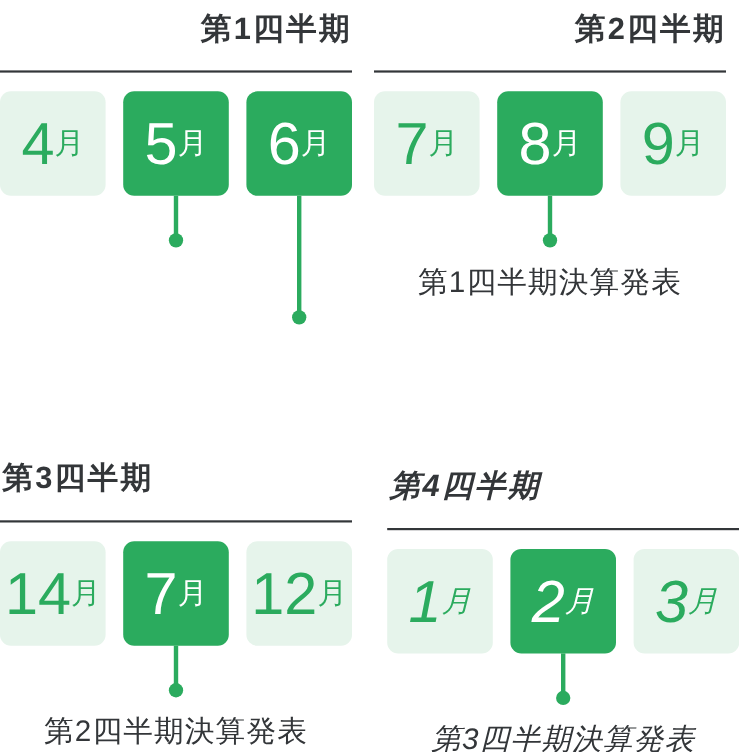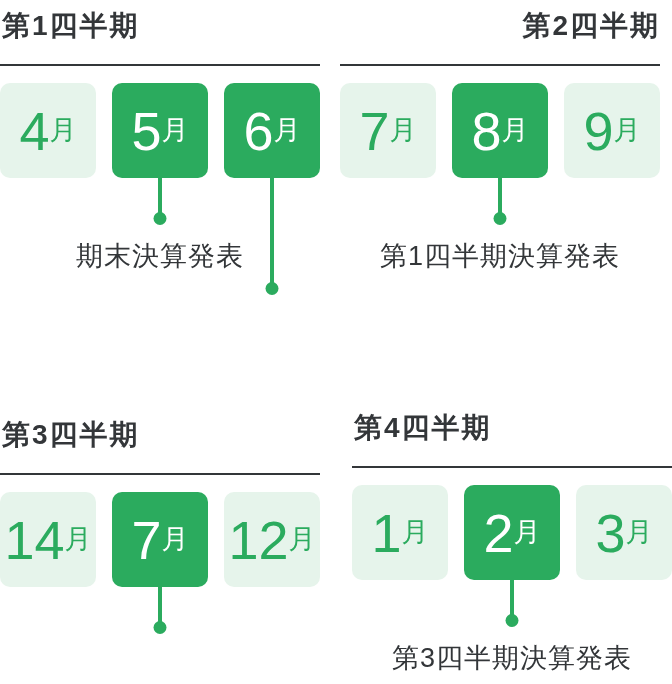--- a/index.html
+++ b/index.html
@@ -12,24 +12,24 @@
     position: relative;
     width: 672px;
     height: 684px;
     background: #ffffff;
     overflow: hidden;
   }
   .quarter {
     position: absolute;
     width: 320px;
   }
-  .q1 { left: 0;     top: 10px; }
+  .q1 { left: 0;     top: 10px; text-align: right; }
   .q2 { left: 340px; top: 10px; text-align: right; }
   .q3 { left: 0;     top: 419px; }
-  .q4 { left: 352px; top: 412px; }
+  .q4 { left: 352px; top: 426px; font-style: italic; }
 
   .quarter-title {
     margin: 0 0 0 2px;
     font-size: 28px;
     line-height: 32px;
     font-weight: 700;
     letter-spacing: 2px;
     color: #333639;
     white-space: nowrap;
   }
@@ -125,21 +125,20 @@
       <div class="tile on">
         <span class="num">5</span>
           <span class="sfx">月</span>
       </div>
       <div class="tile on">
         <span class="num">6</span>
           <span class="sfx">月</span>
       </div>
     </div>
     <div class="connector short c-mid"></div>
-    <div class="annotation a-mid a-row1">期末決算発表</div>
     <div class="connector long c-right"></div>
   </section>
 
   <section class="quarter q2">
     <h2 class="quarter-title">第2四半期</h2>
     <div class="rule"></div>
     <div class="months">
       <div class="tile off">
         <span class="num">7</span>
           <span class="sfx">月</span>
@@ -168,20 +167,21 @@
       <div class="tile on">
         <span class="num">7</span>
           <span class="sfx">月</span>
       </div>
       <div class="tile off">
         <span class="num">12</span>
           <span class="sfx">月</span>
       </div>
     </div>
     <div class="connector short c-mid"></div>
+    <div class="annotation a-mid a-row1">第2四半期決算発表</div>
   </section>
 
   <section class="quarter q4">
     <h2 class="quarter-title">第4四半期</h2>
     <div class="rule"></div>
     <div class="months">
       <div class="tile off">
         <span class="num">1</span>
           <span class="sfx">月</span>
       </div>

